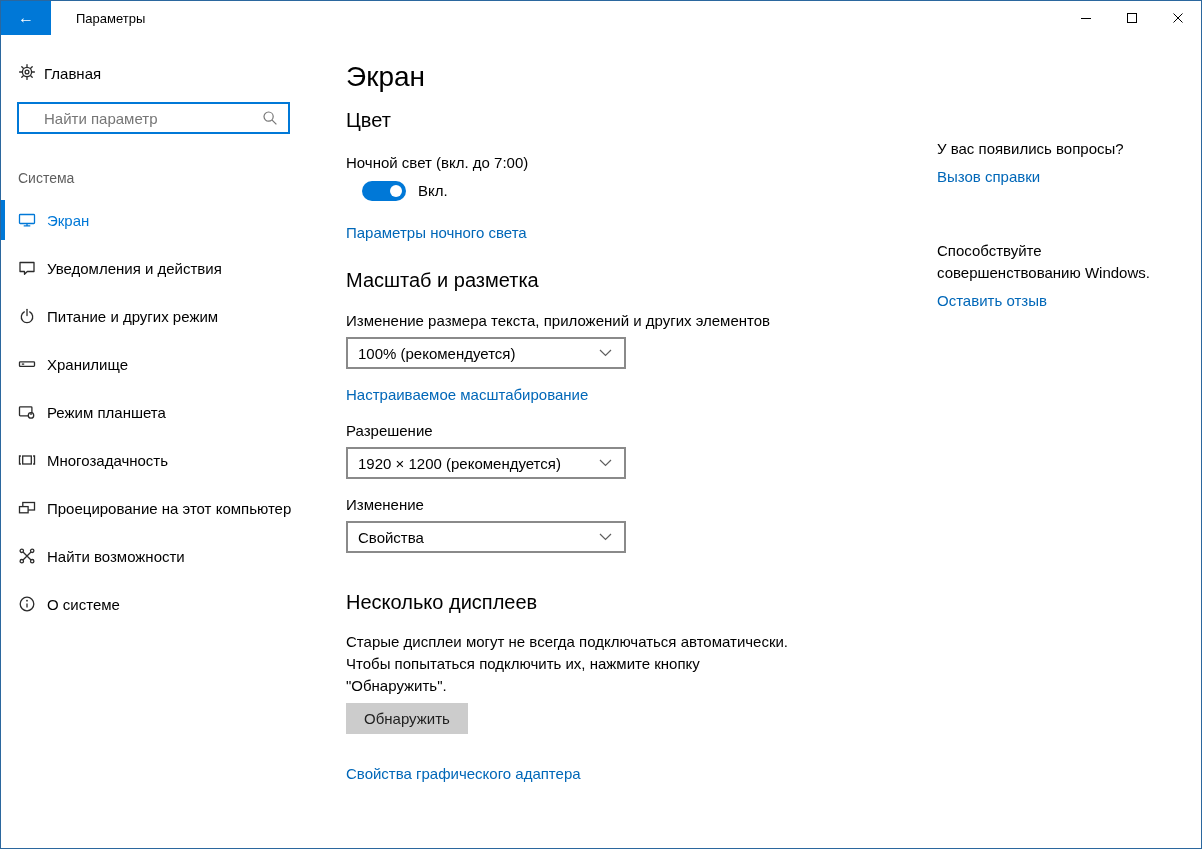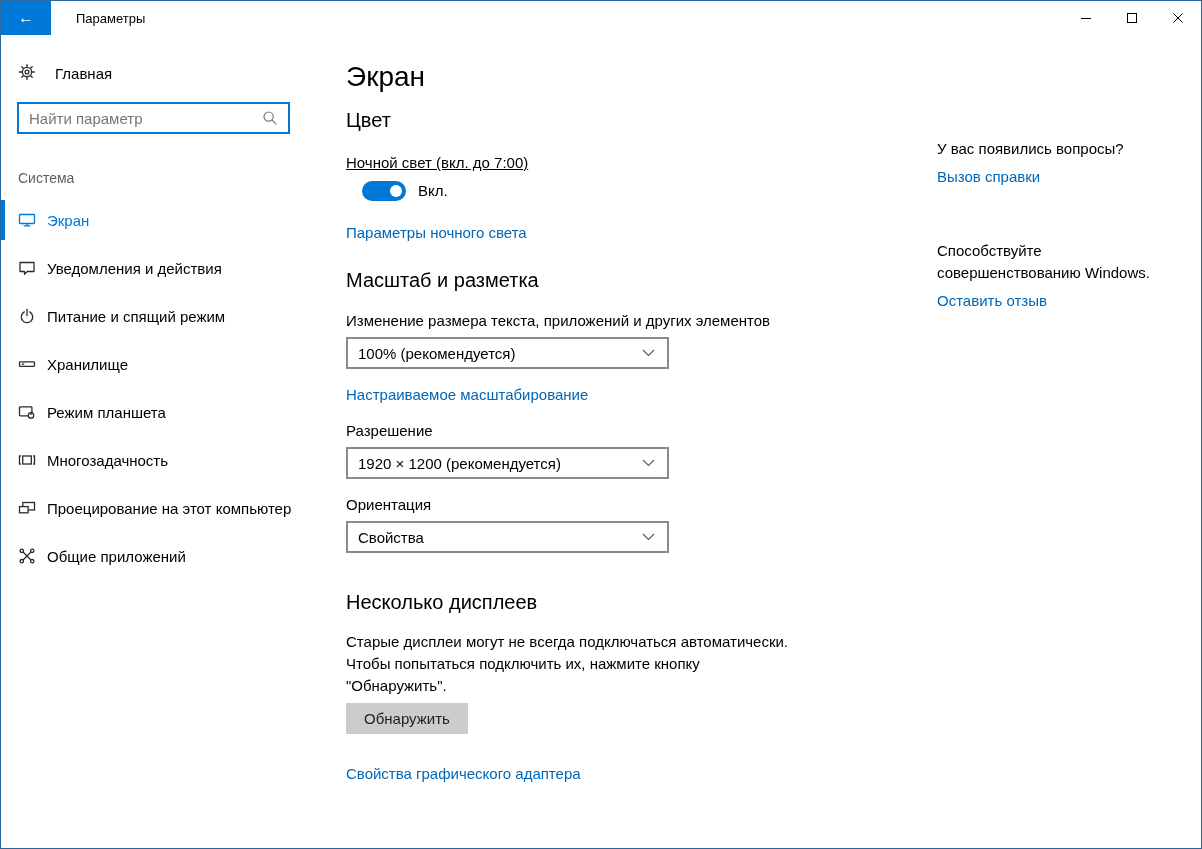--- a/index.html
+++ b/index.html
@@ -9,44 +9,44 @@
   
   .titlebar{flex:0 0 34px;display:flex;align-items:stretch;background:#fff;}
   .back-btn{width:50px;background:#0078d7;color:#fff;display:flex;align-items:center;
             justify-content:center;font-size:16px;cursor:pointer;}
   .tb-title{font-size:13px;display:flex;align-items:center;margin-left:25px;}
   .tb-spacer{flex:1;}
   .tb-btn{width:46px;display:flex;align-items:center;justify-content:center;cursor:pointer;}
   
   .appbody{flex:1;display:flex;position:relative;overflow:hidden;}
   .sidebar{flex:0 0 305px;width:305px;}
-  .home-row{display:flex;align-items:center;gap:19px;padding-left:17px;height:40px;
+  .home-row{display:flex;align-items:center;gap:8px;padding-left:17px;height:40px;
             margin-top:18px;font-size:15px;cursor:pointer;}
   .search-box{margin:9px 16px 0 16px;height:32px;border:2px solid #0078d7;
-              display:flex;align-items:center;box-sizing:border-box;background:#fff;}
+              display:flex;align-items:center;box-sizing:border-box;background:#fff;padding-left:15px;}
   .search-box input{border:none;outline:none;flex:1;font-size:15px;padding:0 6px 0 10px;
                     color:#000;font-family:inherit;background:transparent;}
   .search-box input::placeholder{color:#767676;opacity:1;}
   .search-glyph{padding-right:10px;display:flex;align-items:center;}
   .section-label{color:#5f5f5f;font-size:14px;margin:36px 0 12px 17px;}
   .nav-item{position:relative;height:44px;margin-bottom:4px;display:flex;align-items:center;
             gap:11px;padding-left:17px;font-size:15px;cursor:pointer;color:#000;}
   .nav-item .icn{width:18px;height:18px;display:flex;align-items:center;justify-content:center;}
   .nav-item.selected{color:#0078d7;}
   .nav-item.selected::before{content:"";position:absolute;left:0;top:2px;bottom:2px;width:4px;
             background:#0078d7;}
   .nav-item svg{stroke:#2b2b2b;}
   .nav-item.selected svg{stroke:#0078d7;}
   
   .content{flex:1;padding:24px 0 0 40px;position:relative;}
   .page-title{font-size:28px;font-weight:300;line-height:36px;margin:0;}
   .h2{font-size:20px;font-weight:400;line-height:26px;}
   .lbl{font-size:15px;line-height:20px;}
   .link{color:#0067b8;font-size:15px;line-height:20px;cursor:pointer;display:inline-block;}
-  .dropdown{width:323px;height:32px;border:2px solid #8a8a8a;box-sizing:border-box;background:#fff;
+  .dropdown{width:280px;height:32px;border:2px solid #8a8a8a;box-sizing:border-box;background:#fff;
             display:flex;align-items:center;justify-content:space-between;
             padding:0 12px 0 10px;font-size:15px;cursor:pointer;}
   .toggle-row{display:flex;align-items:center;gap:12px;height:20px;padding-left:16px;}
   .toggle{width:44px;height:20px;border-radius:10px;background:#0078d7;position:relative;cursor:pointer;}
   .toggle .knob{position:absolute;right:4px;top:4px;width:12px;height:12px;border-radius:50%;background:#fff;}
   .para{font-size:15px;line-height:22px;max-width:445px;}
   .detect-btn{min-width:115px;height:31px;background:#cccccc;border:none;font-size:15px;
               font-family:inherit;color:#1f1f1f;cursor:pointer;padding:0 18px;}
   .help-col{position:absolute;left:936px;top:103px;width:238px;font-size:15px;line-height:22px;}
 </style>
@@ -124,21 +124,21 @@
         <span>Уведомления и действия</span>
       </div>
 
       <div class="nav-item">
         <span class="icn">
           <svg width="18" height="18" viewBox="0 0 18 18" fill="none" stroke-width="1.3" stroke-linecap="round">
             <path d="M6.3 4.9a5.7 5.7 0 1 0 5.4 0"></path>
               <path d="M9 2.3v6.2"></path>
           </svg>
         </span>
-        <span>Питание и спящий режим</span>
+        <span>Питание и других режим</span>
       </div>
 
       <div class="nav-item">
         <span class="icn">
           <svg width="18" height="18" viewBox="0 0 18 18" fill="none" stroke-width="1.3">
             <rect x="1.5" y="6.8" width="15" height="4.6" rx="0.8"></rect>
               <path d="M3.8 9.1h2.4"></path>
           </svg>
         </span>
         <span>Хранилище</span>
@@ -178,33 +178,43 @@
       <div class="nav-item">
         <span class="icn">
           <svg width="18" height="18" viewBox="0 0 18 18" fill="none" stroke-width="1.3">
             <path d="M5 5l8 8M13 5L5 13"></path>
             <circle cx="3.8" cy="3.8" r="1.7" fill="#fff"></circle>
               <circle cx="14.2" cy="3.8" r="1.7" fill="#fff"></circle>
             <circle cx="3.8" cy="14.2" r="1.7" fill="#fff"></circle>
               <circle cx="14.2" cy="14.2" r="1.7" fill="#fff"></circle>
           </svg>
         </span>
-        <span>Общие приложений</span>
-      </div>
-
+        <span>Найти возможности</span>
+      </div>
+
+      <div class="nav-item">
+        <span class="icn">
+          <svg width="18" height="18" viewBox="0 0 18 18" fill="none" stroke-width="1.3">
+            <circle cx="9" cy="9" r="6.8"></circle>
+              <path d="M9 8.4v4"></path>
+              <circle cx="9" cy="5.7" r="0.9" fill="#2b2b2b" stroke="none"></circle>
+          </svg>
+        </span>
+        <span>О системе</span>
+      </div>
 
     </div>
 
     <div class="content">
 
       <h1 class="page-title">Экран</h1>
 
       <div class="h2" style="margin-top:12px;">Цвет</div>
 
-      <div class="lbl" style="margin-top:20px;text-decoration:underline;">Ночной свет (вкл. до 7:00)</div>
+      <div class="lbl" style="margin-top:20px;">Ночной свет (вкл. до 7:00)</div>
 
       <div class="toggle-row" style="margin-top:8px;">
         <div class="toggle">
           <div class="knob"></div>
         </div>
         <span class="lbl">Вкл.</span>
       </div>
 
       <div style="margin-top:22px;">
         <span class="link">Параметры ночного света</span>
@@ -227,21 +237,21 @@
 
       <div class="lbl" style="margin-top:16px;">Разрешение</div>
 
       <div class="dropdown" style="margin-top:6px;">
         <span>1920 × 1200 (рекомендуется)</span>
         <svg width="13" height="8" viewBox="0 0 13 8" fill="none" stroke="#5f5f5f" stroke-width="1.2">
             <path d="M1 1l5.5 5.5L12 1"></path>
           </svg>
       </div>
 
-      <div class="lbl" style="margin-top:16px;">Ориентация</div>
+      <div class="lbl" style="margin-top:16px;">Изменение</div>
 
       <div class="dropdown" style="margin-top:6px;">
         <span>Свойства</span>
         <svg width="13" height="8" viewBox="0 0 13 8" fill="none" stroke="#5f5f5f" stroke-width="1.2">
             <path d="M1 1l5.5 5.5L12 1"></path>
           </svg>
       </div>
 
       <div class="h2" style="margin-top:36px;">Несколько дисплеев</div>
 

